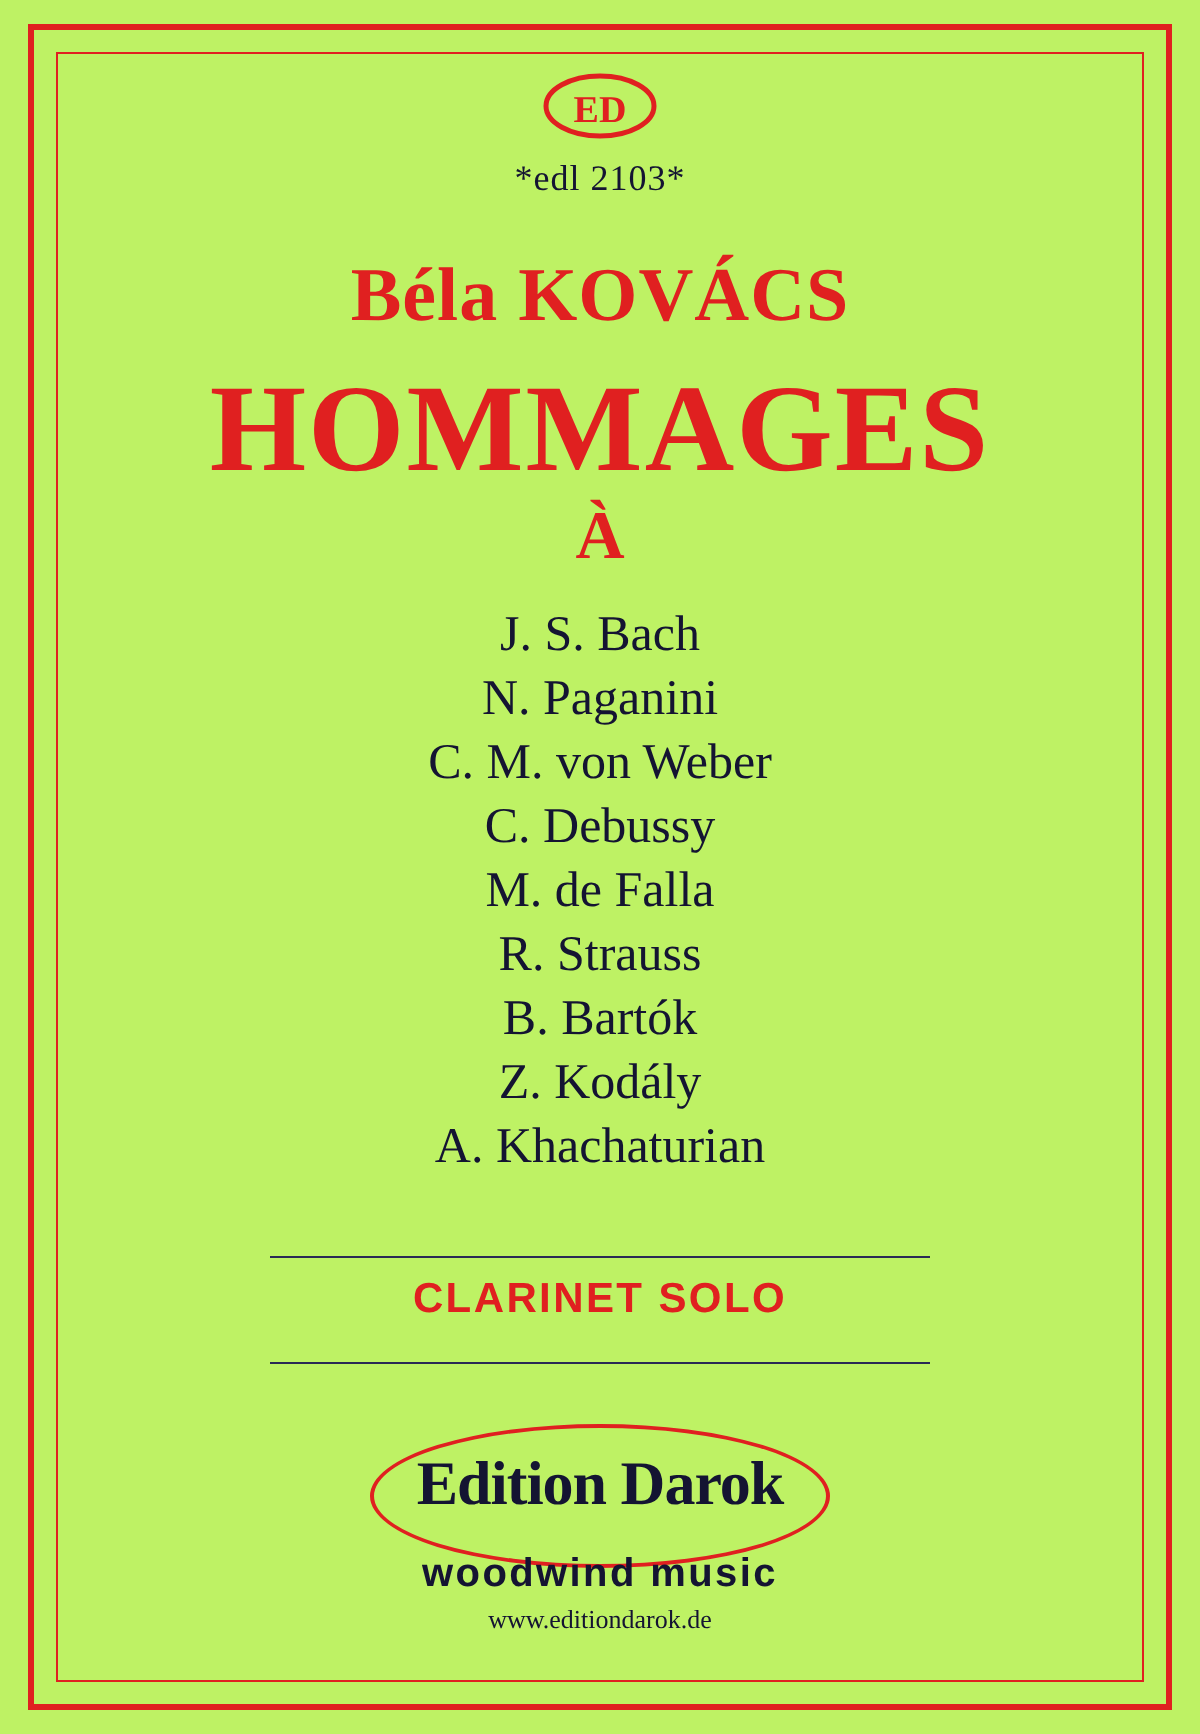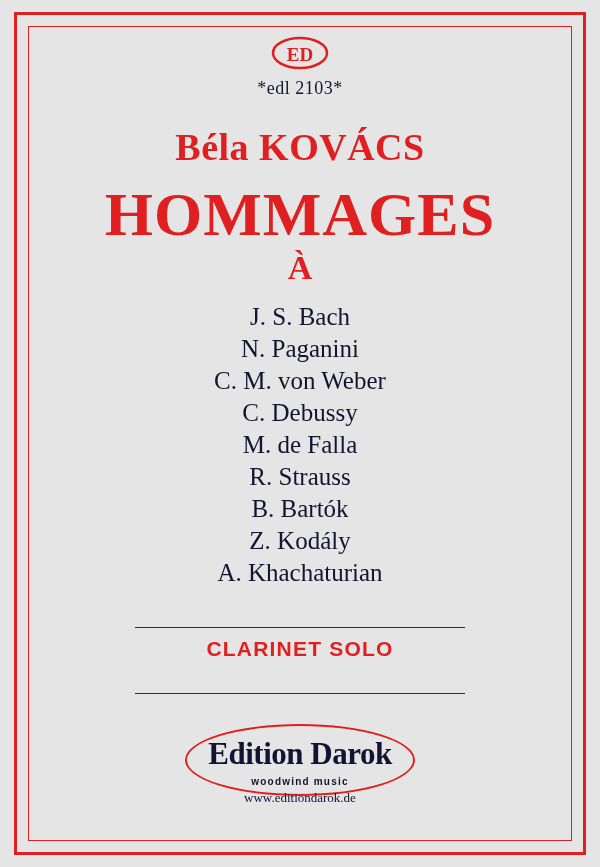--- a/index.html
+++ b/index.html
@@ -12,21 +12,21 @@
     height: 867px;
     font-family: "Liberation Serif", serif;
     color: #1a1a33;
     overflow: hidden;
   }
 
   .page {
     position: relative;
     width: 600px;
     height: 867px;
-    background: #e5e5e5;
+    background: #bef264;
     box-sizing: border-box;
   }
 
   
   .frame-outer {
     position: absolute;
     left: 14px;
     top: 12px;
     right: 14px;
     bottom: 12px;
@@ -133,21 +133,21 @@
   .rule-top { margin-top: 38px; }
   .rule-bottom { margin-top: 14px; }
 
   .instrument {
     font-family: "Liberation Sans", sans-serif;
     font-size: 21px;
     font-weight: bold;
     letter-spacing: 1.2px;
     color: #e02020;
     margin-top: 9px;
-    margin-bottom: 18px;
+    margin-bottom: 5px;
     text-align: center;
   }
 
   .publisher {
     margin-top: 26px;
     position: relative;
     width: 300px;
     height: 90px;
     text-align: center;
   }
@@ -168,25 +168,25 @@
     font-weight: bold;
     font-style: normal;
     font-size: 31px;
     color: #141432;
     letter-spacing: -0.5px;
     padding-top: 16px;
   }
   .pub-sub {
     position: relative;
     font-family: "Liberation Sans", sans-serif;
-    font-size: 10px;
+    font-size: 20px;
     font-weight: bold;
     letter-spacing: 1.2px;
     color: #141432;
-    margin-top: 4px;
+    margin-top: 16px;
   }
   .pub-url {
     position: relative;
     font-family: "Liberation Serif", serif;
     font-size: 13px;
     color: #141432;
     margin-top: 3px;
   }
 </style>
 </head>

